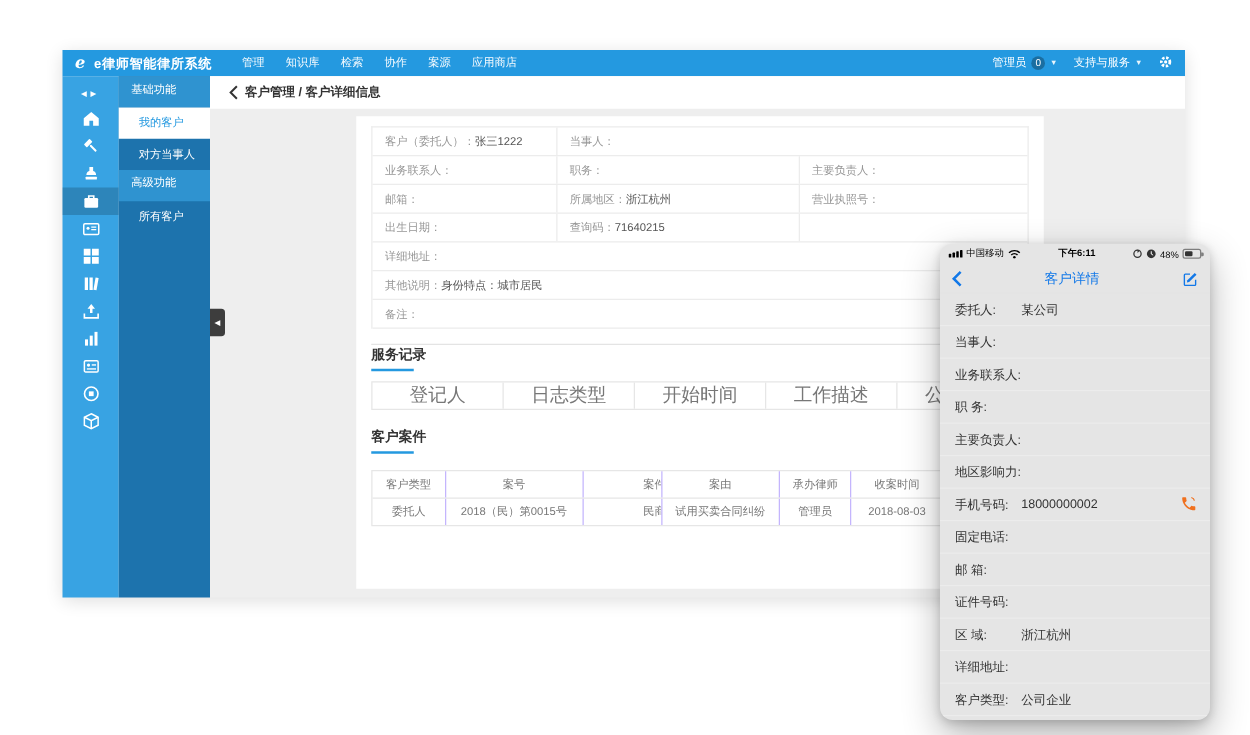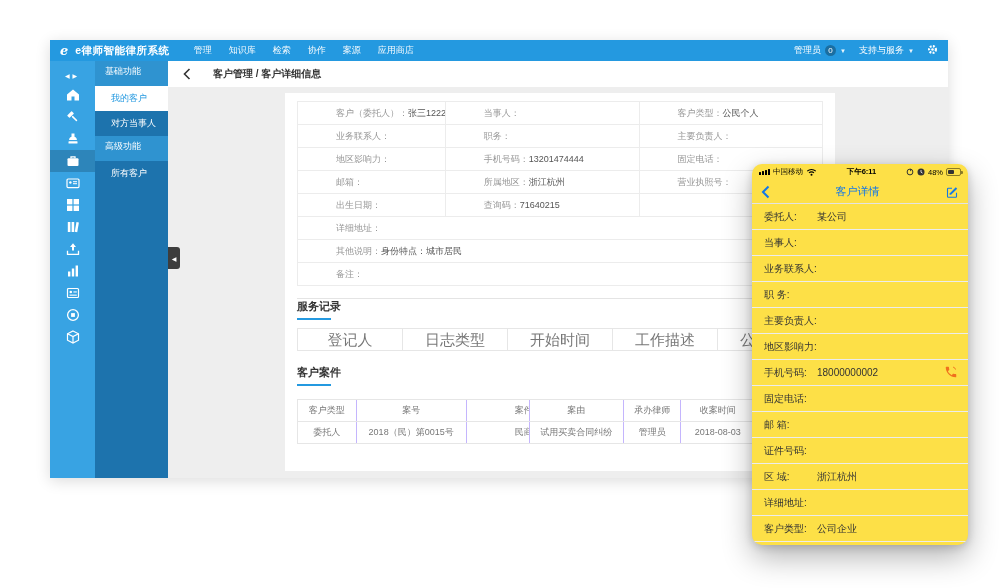--- a/index.html
+++ b/index.html
@@ -39,35 +39,35 @@
   .sm-item.active { background:#fff; color:#2499e0; }
 
   .collapse-handle { position:absolute; left:118px; top:207px; width:12px; height:22px;
                      background:#3d3d3d; border-radius:0 3px 3px 0; z-index:3;
                      display:flex; align-items:center; justify-content:center;
                      color:#fff; font-size:6px; }
 
   
   .content { flex:1; min-width:0; display:flex; flex-direction:column; background:#eee; }
   .breadcrumb { height:26px; background:#fff; display:flex; align-items:center;
-                padding-left:15px; gap:22px; }
+                padding-left:15px; gap:5px; }
   .breadcrumb-text { font-size:10px; font-weight:bold; color:#333; }
 
   .panel { margin:6px 0 0 117px; width:550px; height:378px; background:#fff; padding:8px 12px; }
 
   .ftable { border:1px solid #ececec; border-bottom:none; }
   .frow { display:flex; height:23px; border-bottom:1px solid #ececec;
           font-size:9px; align-items:stretch; }
   .frow > div { line-height:22px; padding-left:10px; overflow:hidden; white-space:nowrap; }
   .frow > div + div { border-left:1px solid #ececec; }
   .grid3 .frow > div:nth-of-type(1){ width:28%; }
   .grid3 .frow > div:nth-of-type(2){ width:37%; }
   .grid3 .frow > div:nth-of-type(3){ width:35%; }
   .full .frow > div { width:100%; }
-  .flabel { color:#969696;margin-left:28px; }
+  .flabel { color:#969696; }
   .fvalue { color:#555; }
 
   .divider { border-top:1px solid #e4e4e4; margin-top:12px; }
   .sec-title { margin-top:0; font-size:11px; font-weight:bold; color:#333; }
   .sec-underline { width:34px; height:2px; background:#2499e0; margin-top:4px; }
 
   .stable { display:flex; border:1px solid #e6e6e6; margin-top:8px;
             font-size:15px; color:#777; text-align:center; }
   .stable > div { flex:1; line-height:21px; }
   .stable > div + div { border-left:1px solid #e6e6e6; }
@@ -79,22 +79,22 @@
   .ctable .tr > div + div { border-left:1px solid #c4b5fd; }
   .ctable .tr > div:nth-of-type(1){ width:11%; }
   .ctable .tr > div:nth-of-type(2){ width:21%; }
   .ctable .tr > div:nth-of-type(3){ width:12%;padding-left:48px; }
   .ctable .tr > div:nth-of-type(4){ width:18%; }
   .ctable .tr > div:nth-of-type(5){ width:11%; }
   .ctable .tr > div:nth-of-type(6){ width:14%; }
   .ctable .tr > div:nth-of-type(7){ width:13%; }
 
   
-  .phone { position:absolute; left:752px; top:164px; width:216px; height:381px;
-           background:#fde047; border-radius:10px; overflow:hidden; z-index:10;
+  .phone { position:absolute; left:752px; top:195px; width:216px; height:381px;
+           background:#e5e5e5; border-radius:10px; overflow:hidden; z-index:10;
            box-shadow:0 12px 30px rgba(0,0,0,.30), 0 2px 8px rgba(0,0,0,.16); }
   .pstatus { height:16px; display:flex; align-items:center; padding:0 7px;
              font-size:7.5px; color:#000; }
   .pstatus .left, .pstatus .right { display:flex; align-items:center; gap:3px; }
   .pstatus .mid { flex:1; text-align:center; font-weight:bold; }
   .sigbars { display:flex; align-items:flex-end; gap:1px; }
   .sigbars span { width:2px; background:#000; border-radius:.5px; }
   .battery { width:15px; height:8px; border:1px solid rgba(0,0,0,.45); border-radius:2px;
              position:relative; }
   .battery i { position:absolute; left:1px; top:1px; bottom:1px; width:48%; background:#333;
@@ -251,34 +251,28 @@
         <span class="breadcrumb-text">客户管理 / 客户详细信息</span>
       </div>
 
       <div class="panel">
         <div class="ftable">
           <div class="grid3">
 
               <div class="frow">
                 <div><span class="flabel">客户（委托人）：</span><span class="fvalue">张三1222</span></div>
                 <div><span class="flabel">当事人：</span><span class="fvalue"></span></div>
-                <div><span class="flabel">客户类型：</span><span class="fvalue">公民个人</span></div>
               </div>
 
               <div class="frow">
                 <div><span class="flabel">业务联系人：</span><span class="fvalue"></span></div>
                 <div><span class="flabel">职务：</span><span class="fvalue"></span></div>
                 <div><span class="flabel">主要负责人：</span><span class="fvalue"></span></div>
               </div>
 
-              <div class="frow">
-                <div><span class="flabel">地区影响力：</span><span class="fvalue"></span></div>
-                <div><span class="flabel">手机号码：</span><span class="fvalue">13201474444</span></div>
-                <div><span class="flabel">固定电话：</span><span class="fvalue"></span></div>
-              </div>
 
               <div class="frow">
                 <div><span class="flabel">邮箱：</span><span class="fvalue"></span></div>
                 <div><span class="flabel">所属地区：</span><span class="fvalue">浙江杭州</span></div>
                 <div><span class="flabel">营业执照号：</span><span class="fvalue"></span></div>
               </div>
 
 
               <div class="frow">
                 <div><span class="flabel">出生日期：</span><span class="fvalue"></span></div>

